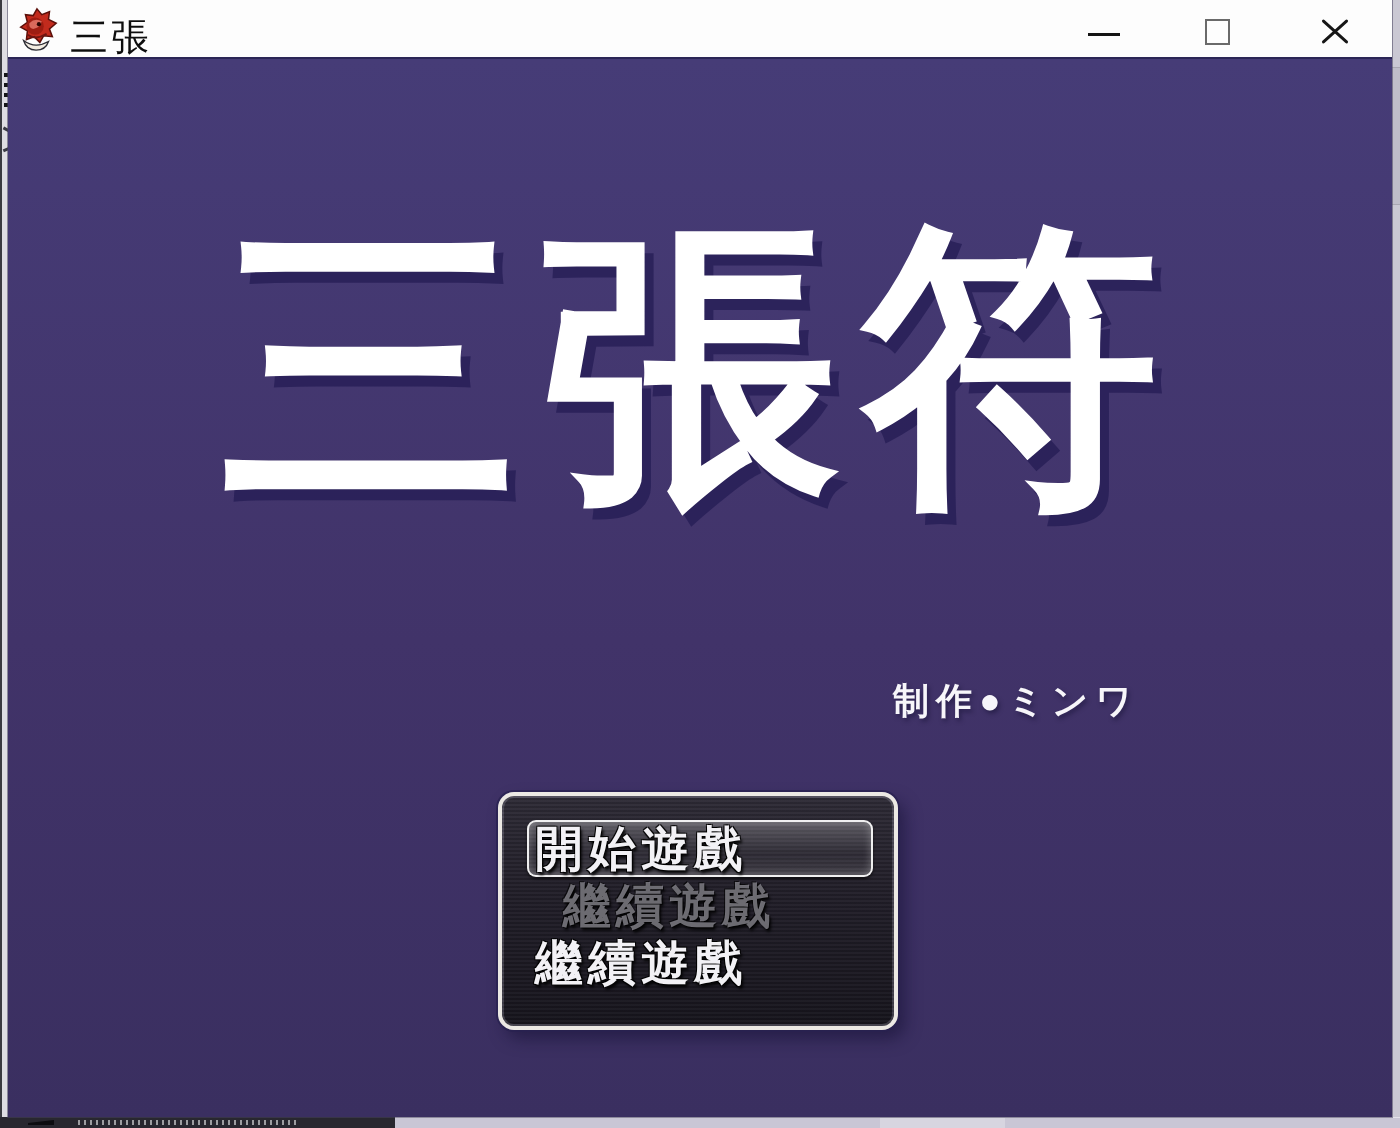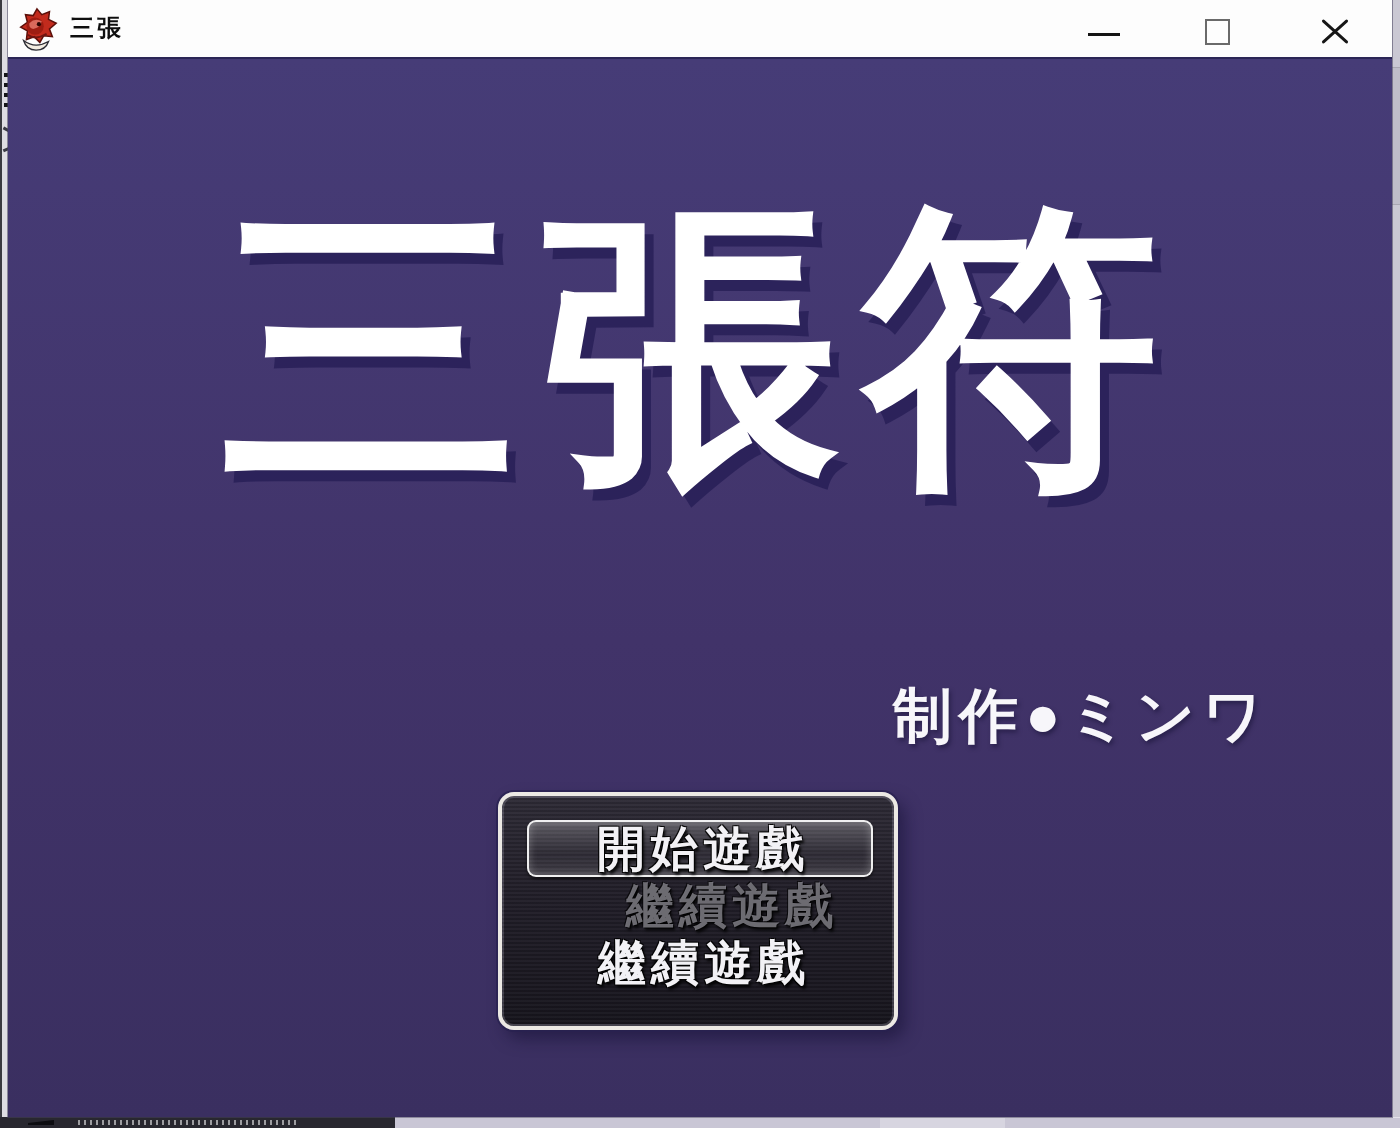--- a/index.html
+++ b/index.html
@@ -28,55 +28,55 @@
                      background:#c9c6d5; border-top:1px solid #e4e2ea; }
   .bg-bottom-light-seg { position:absolute; left:485px; top:0; width:125px; height:11px; background:#d7d5e0; }
 
   
   .game-window { position:absolute; left:8px; top:0; width:1384px; height:1117px;
                  box-shadow:0 0 0 1px rgba(70,66,92,.55); background:#fff; }
 
   
   .titlebar { position:relative; width:100%; height:57px; background:#fdfdfd; }
   .app-icon { position:absolute; left:6px; top:5px; width:46px; height:48px; }
-  .titlebar-title { position:absolute; left:62px; top:12px; font-size:24px; font-weight:700;
+  .titlebar-title { position:absolute; left:62px; top:12px; font-size:38px; font-weight:400;
                     color:#0e0e0e; letter-spacing:3px; }
   .ctrl-min { position:absolute; left:1072px; top:12px; width:46px; height:40px; cursor:default; }
   .ctrl-min .dash { position:absolute; left:8px; top:21px; width:32px; height:3px; background:#141414; }
   .ctrl-max { position:absolute; left:1188px; top:10px; width:44px; height:44px; }
   .ctrl-max .box { position:absolute; left:9px; top:9px; width:25px; height:26px; border:2px solid #6a6a6a; }
   .ctrl-close { position:absolute; left:1300px; top:6px; width:52px; height:50px; }
   .ctrl-close .bar1, .ctrl-close .bar2 { position:absolute; left:10px; top:24px; width:34px; height:3px;
                                          background:#161616; border-radius:2px; }
   .ctrl-close .bar1 { transform:rotate(42deg); }
   .ctrl-close .bar2 { transform:rotate(-42deg); }
 
   
   .screen { position:relative; width:100%; height:1060px;
             background:linear-gradient(180deg,#463c77 0%, #413369 55%, #3a2f60 100%);
             border-top:2px solid #2b2656; overflow:hidden; }
 
-  .game-title { position:absolute; left:0; top:121px; width:100%; text-align:center;
+  .game-title { position:absolute; left:0; top:140px; width:100%; text-align:center;
                 font-size:300px; line-height:1.12; font-weight:900; letter-spacing:20px;
                 color:#ffffff; text-shadow:9px 11px 0 rgba(36,28,84,.75); white-space:nowrap; }
 
-  .credit { position:absolute; left:885px; top:618px; font-size:59px; font-weight:700;
+  .credit { position:absolute; left:885px; top:618px; font-size:36px; font-weight:700;
             letter-spacing:7px; color:#f7f6fa; text-shadow:2px 3px 4px rgba(20,15,50,.5); white-space:nowrap; }
 
   
   .menu-window { position:absolute; left:490px; top:733px; width:400px; height:238px;
                  border:4px solid #ece9e4; border-radius:16px;
                  background:linear-gradient(180deg,#2e2b36 0%, #211e28 45%, #17151d 100%);
                  box-shadow:0 0 0 2px rgba(40,34,80,.75), 7px 9px 16px rgba(18,13,48,.5),
                             inset 0 0 0 2px rgba(135,132,146,.38);
                  overflow:hidden; }
   .menu-scanlines { position:absolute; inset:0;
                  background:repeating-linear-gradient(180deg, rgba(255,255,255,.05) 0 2px, rgba(0,0,0,.16) 2px 4px);
                  opacity:.55; pointer-events:none; }
-  .menu-items { position:absolute; left:25px; top:24px; width:346px;text-align:center; }
+  .menu-items { position:absolute; left:25px; top:24px; width:346px; }
   .menu-item { position:relative; width:346px; height:57px; line-height:57px; padding-left:8px;
                font-size:48px; font-weight:700; letter-spacing:5px; color:#f2f1f5; cursor:pointer;
                text-shadow:-1px -1px 0 rgba(0,0,0,.85), 1px -1px 0 rgba(0,0,0,.85),
                            -1px 1px 0 rgba(0,0,0,.85), 2px 3px 3px rgba(0,0,0,.9);
                white-space:nowrap; }
   .menu-item[data-state="selected"] { border:2px solid rgba(255,255,255,.92); border-radius:9px;
                line-height:53px; padding-left:6px;
                background:linear-gradient(180deg, rgba(255,255,255,.24) 0%, rgba(255,255,255,.04) 60%, rgba(255,255,255,.12) 100%);
                box-shadow:inset 0 0 8px rgba(255,255,255,.3), 0 2px 3px rgba(0,0,0,.6); }
   .menu-item[data-state="disabled"] { color:rgba(196,194,206,.55); cursor:default;

